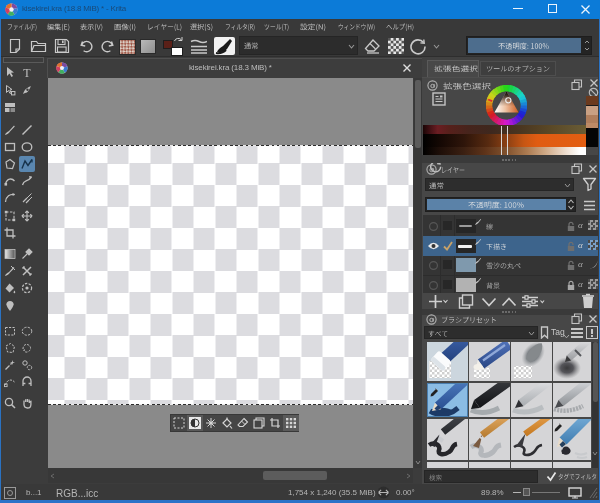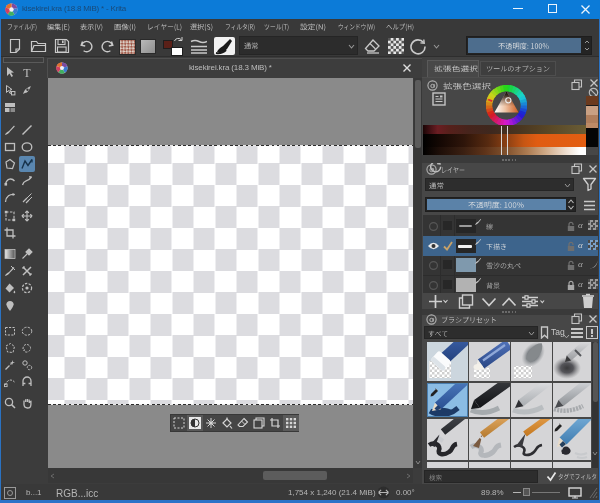--- a/index.html
+++ b/index.html
@@ -842,21 +842,21 @@
   </svg>
 <svg style="position:absolute;left:558px;top:472px" width="40" height="11" viewBox="0 0 40 11">
     <path transform="translate(0,7.35) scale(0.7959,1)" d="M3.7 -5.5 3.1 -5.7C3.1 -5.5 3.0 -5.3 2.9 -5.2C2.6 -4.5 1.9 -3.4 0.7 -2.7L1.1 -2.4C1.9 -2.9 2.5 -3.6 3.0 -4.2H5.4C5.2 -3.6 4.9 -2.8 4.4 -2.2C3.9 -2.6 3.4 -2.9 2.9 -3.2L2.6 -2.8C3.0 -2.6 3.6 -2.2 4.1 -1.8C3.4 -1.1 2.5 -0.5 1.3 -0.1L1.8 0.3C3.0 -0.2 3.9 -0.8 4.5 -1.5C4.8 -1.3 5.0 -1.1 5.2 -0.9L5.6 -1.3C5.4 -1.5 5.1 -1.7 4.8 -1.9C5.3 -2.6 5.7 -3.5 5.9 -4.1C6.0 -4.2 6.0 -4.4 6.1 -4.5L5.7 -4.7C5.6 -4.7 5.4 -4.7 5.2 -4.7H3.2L3.4 -5.0C3.5 -5.1 3.6 -5.3 3.7 -5.5Z M12.3 -5.6 12.0 -5.4C12.2 -5.2 12.4 -4.7 12.6 -4.5L12.9 -4.6C12.8 -4.9 12.5 -5.3 12.3 -5.6ZM13.1 -5.9 12.8 -5.7C13.0 -5.4 13.2 -5.0 13.3 -4.7L13.7 -4.9C13.6 -5.2 13.3 -5.6 13.1 -5.9ZM10.4 -5.3 9.8 -5.5C9.8 -5.3 9.7 -5.0 9.6 -4.9C9.3 -4.3 8.6 -3.3 7.4 -2.5L7.9 -2.2C8.6 -2.7 9.2 -3.4 9.6 -3.9H12.1C11.9 -3.3 11.5 -2.4 10.9 -1.7C10.3 -1.0 9.4 -0.3 8.1 0.0L8.6 0.5C9.9 -0.0 10.7 -0.7 11.4 -1.4C12.0 -2.2 12.4 -3.1 12.6 -3.9C12.7 -4.0 12.7 -4.1 12.8 -4.2L12.4 -4.5C12.2 -4.4 12.1 -4.4 11.9 -4.4H9.9L10.1 -4.7C10.2 -4.9 10.3 -5.1 10.4 -5.3Z M14.6 -4.6 14.6 -4.0C15.4 -4.2 17.2 -4.4 18.0 -4.4C17.3 -4.1 16.6 -3.1 16.6 -2.0C16.6 -0.5 18.1 0.2 19.4 0.2L19.6 -0.3C18.4 -0.3 17.1 -0.7 17.1 -2.1C17.1 -3.0 17.7 -4.1 18.8 -4.4C19.1 -4.5 19.7 -4.5 20.1 -4.5L20.1 -5.0C19.7 -5.0 19.0 -5.0 18.2 -4.9C17.0 -4.8 15.6 -4.7 15.2 -4.6C15.0 -4.6 14.8 -4.6 14.6 -4.6ZM19.1 -3.6 18.8 -3.5C19.0 -3.2 19.2 -2.8 19.4 -2.5L19.7 -2.7C19.5 -3.0 19.3 -3.4 19.1 -3.6ZM19.9 -3.9 19.6 -3.8C19.8 -3.5 20.0 -3.1 20.2 -2.8L20.5 -3.0C20.3 -3.3 20.0 -3.7 19.9 -3.9Z M27.0 -4.7 26.6 -4.9C26.5 -4.9 26.4 -4.9 26.3 -4.9C26.0 -4.9 23.1 -4.9 22.7 -4.9C22.5 -4.9 22.2 -4.9 22.0 -4.9V-4.4C22.2 -4.4 22.4 -4.4 22.7 -4.4C23.1 -4.4 25.9 -4.4 26.3 -4.4C26.2 -3.7 25.9 -2.7 25.4 -2.0C24.8 -1.3 24.0 -0.7 22.7 -0.3L23.1 0.1C24.4 -0.3 25.2 -0.9 25.9 -1.7C26.4 -2.5 26.7 -3.6 26.9 -4.3C26.9 -4.5 26.9 -4.6 27.0 -4.7Z M28.9 -1.8 29.1 -1.3C29.9 -1.6 30.8 -1.9 31.3 -2.3V-0.1C31.3 0.2 31.3 0.4 31.3 0.5H31.9C31.9 0.4 31.9 0.2 31.9 -0.1V-2.6C32.5 -3.0 33.1 -3.5 33.4 -3.9L33.0 -4.3C32.7 -3.8 32.1 -3.2 31.4 -2.8C30.8 -2.5 29.8 -2.0 28.9 -1.8Z M38.7 -0.1 39.0 0.1C39.1 0.1 39.1 0.0 39.3 -0.0C40.1 -0.4 41.0 -1.1 41.6 -2.0L41.3 -2.4C40.8 -1.6 39.9 -0.9 39.2 -0.6C39.2 -0.8 39.2 -4.3 39.2 -4.7C39.2 -5.0 39.3 -5.2 39.3 -5.2H38.7C38.7 -5.2 38.7 -5.0 38.7 -4.7C38.7 -4.3 38.7 -0.8 38.7 -0.5C38.7 -0.4 38.7 -0.3 38.7 -0.1ZM35.5 -0.2 36.0 0.1C36.5 -0.3 37.0 -1.0 37.2 -1.8C37.4 -2.5 37.4 -4.0 37.4 -4.7C37.4 -4.9 37.5 -5.1 37.5 -5.2H36.9C36.9 -5.1 36.9 -4.9 36.9 -4.7C36.9 -4.0 36.9 -2.5 36.7 -1.9C36.5 -1.2 36.1 -0.6 35.5 -0.2Z M45.7 -5.5 45.1 -5.7C45.1 -5.5 45.0 -5.3 44.9 -5.2C44.6 -4.5 43.9 -3.4 42.7 -2.7L43.1 -2.4C43.9 -2.9 44.5 -3.6 45.0 -4.2H47.4C47.2 -3.6 46.9 -2.8 46.4 -2.2C45.9 -2.6 45.4 -2.9 44.9 -3.2L44.6 -2.8C45.0 -2.6 45.6 -2.2 46.1 -1.8C45.4 -1.1 44.5 -0.5 43.3 -0.1L43.8 0.3C45.0 -0.2 45.9 -0.8 46.5 -1.5C46.8 -1.3 47.0 -1.1 47.2 -0.9L47.6 -1.3C47.4 -1.5 47.1 -1.7 46.8 -1.9C47.3 -2.6 47.7 -3.5 47.9 -4.1C48.0 -4.2 48.0 -4.4 48.1 -4.5L47.7 -4.7C47.6 -4.7 47.4 -4.7 47.2 -4.7H45.2L45.4 -5.0C45.5 -5.1 45.6 -5.3 45.7 -5.5Z" fill="#d2d2d2"></path>
   </svg>
 <div class="ab" style="left:0;top:484px;width:600px;height:16px;background:#393939"></div>
 <div class="ab" style="left:4px;top:487px;width:12px;height:12px;border:1px solid #999">
     <div class="ab" style="left:2px;top:2px;width:6px;height:6px;border:1px solid #999;border-radius:3px"></div>
   </div>
 <div class="ab" style="left:26px;top:488px;font-size:8px;color:#b5b5b5">b...1</div>
 <div class="ab" style="left:56px;top:488px;font-size:10px;color:#b5b5b5">RGB...icc</div>
-<div class="ab" style="left:288px;top:488px;font-size:8px;color:#b5b5b5">1,754 x 1,240 (21.4 MiB)</div>
+<div class="ab" style="left:288px;top:488px;font-size:8px;color:#b5b5b5">1,754 x 1,240 (35.5 MiB)</div>
 <svg class="ab" style="left:376px;top:486px" width="15" height="13" viewBox="0 0 15 13">
     <circle cx="7.5" cy="6.5" r="6" fill="#2d2d2d"></circle>
     <path d="M2.5 6.5 h10 M2.5 6.5 l2.6-2.6 M2.5 6.5 l2.6 2.6 M12.5 6.5 l-2.6-2.6 M12.5 6.5 l-2.6 2.6" stroke="#b5b5b5" stroke-width="1.1"></path>
   </svg>
 <div class="ab" style="left:396px;top:488px;font-size:8px;color:#b5b5b5">0.00°</div>
 <div class="ab" style="left:481px;top:488px;font-size:8px;color:#b5b5b5">89.8%</div>
 <div class="ab" style="left:513px;top:491.5px;width:8px;height:1.6px;background:#b5b5b5"></div>
 <div class="ab" style="left:532px;top:491.5px;width:28px;height:1.6px;background:#777"></div>
 <div class="ab" style="left:523px;top:488px;width:7px;height:8px;background:#555;border:1px solid #888"></div>
 <svg class="ab" style="left:568px;top:487px" width="14" height="12" viewBox="0 0 14 12">

